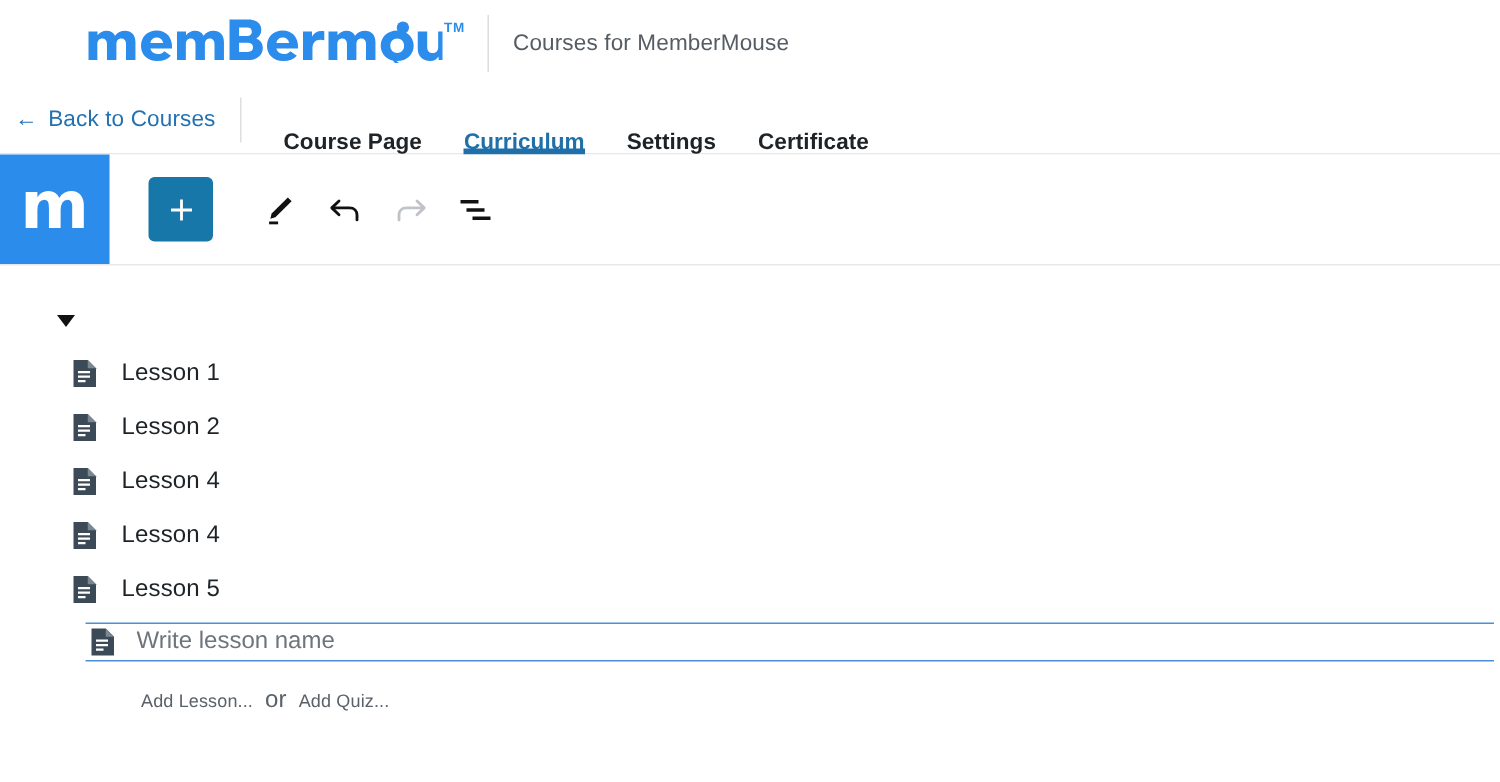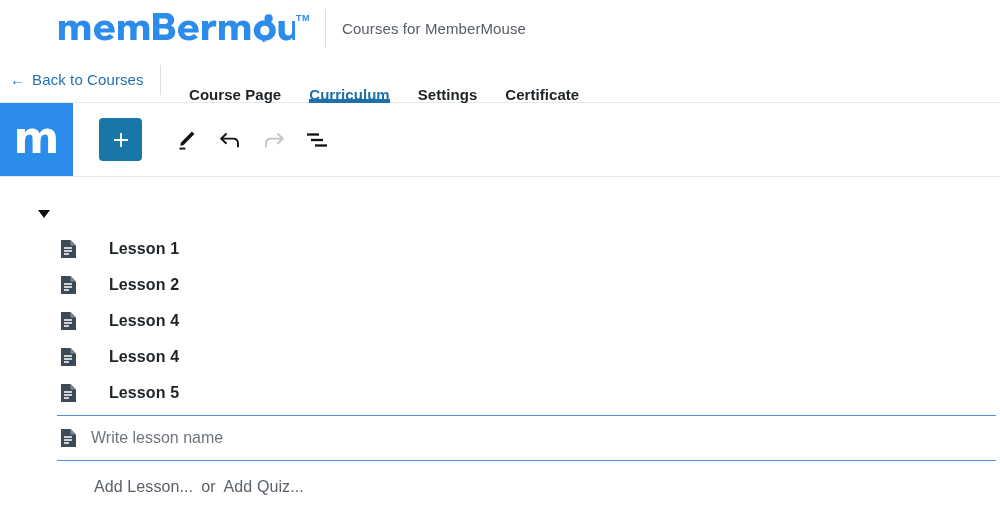--- a/index.html
+++ b/index.html
@@ -169,35 +169,34 @@
     font-size: 22px;
     font-weight: bold;
     color: #131619;
     letter-spacing: .2px;
   }
   .lesson-list { padding-top: 6px; }
   .lesson-row {
     display: flex;
     align-items: center;
     height: 36px;
-    padding-left: 60px;
-    gap: 32px;
-    cursor: pointer;
-    font-weight: bold;
+    padding-left: 48px;
+    gap: 16px;
+    cursor: pointer;
   }
   .lesson-label {
     font-size: 16px;
     color: #1d2327;
     letter-spacing: .1px;
   }
   
   .new-lesson-row {
     display: flex;
     align-items: center;
-    height: 46px;
+    height: 26px;
     margin-top: 4px;
     margin-left: 57px;
     margin-right: 4px;
     padding-left: 3px;
     gap: 14px;
     border-top: 1px solid #4a90d9;
     border-bottom: 1px solid #4a90d9;
   }
   .new-lesson-input {
     border: none;
@@ -212,21 +211,21 @@
   .new-lesson-input::placeholder { color: #6f757c; }
   .add-row {
     display: flex;
     align-items: center;
     gap: 8px;
     padding-left: 94px;
     height: 40px;
     margin-top: 6px;
   }
   .add-link {
-    font-size: 16px;
+    font-size: 12px;
     color: #5a6169;
     cursor: pointer;
     letter-spacing: .1px;
   }
   .add-or {
     font-size: 16px;
     color: #5a6169;
     cursor: default;
     letter-spacing: .1px;
   }

